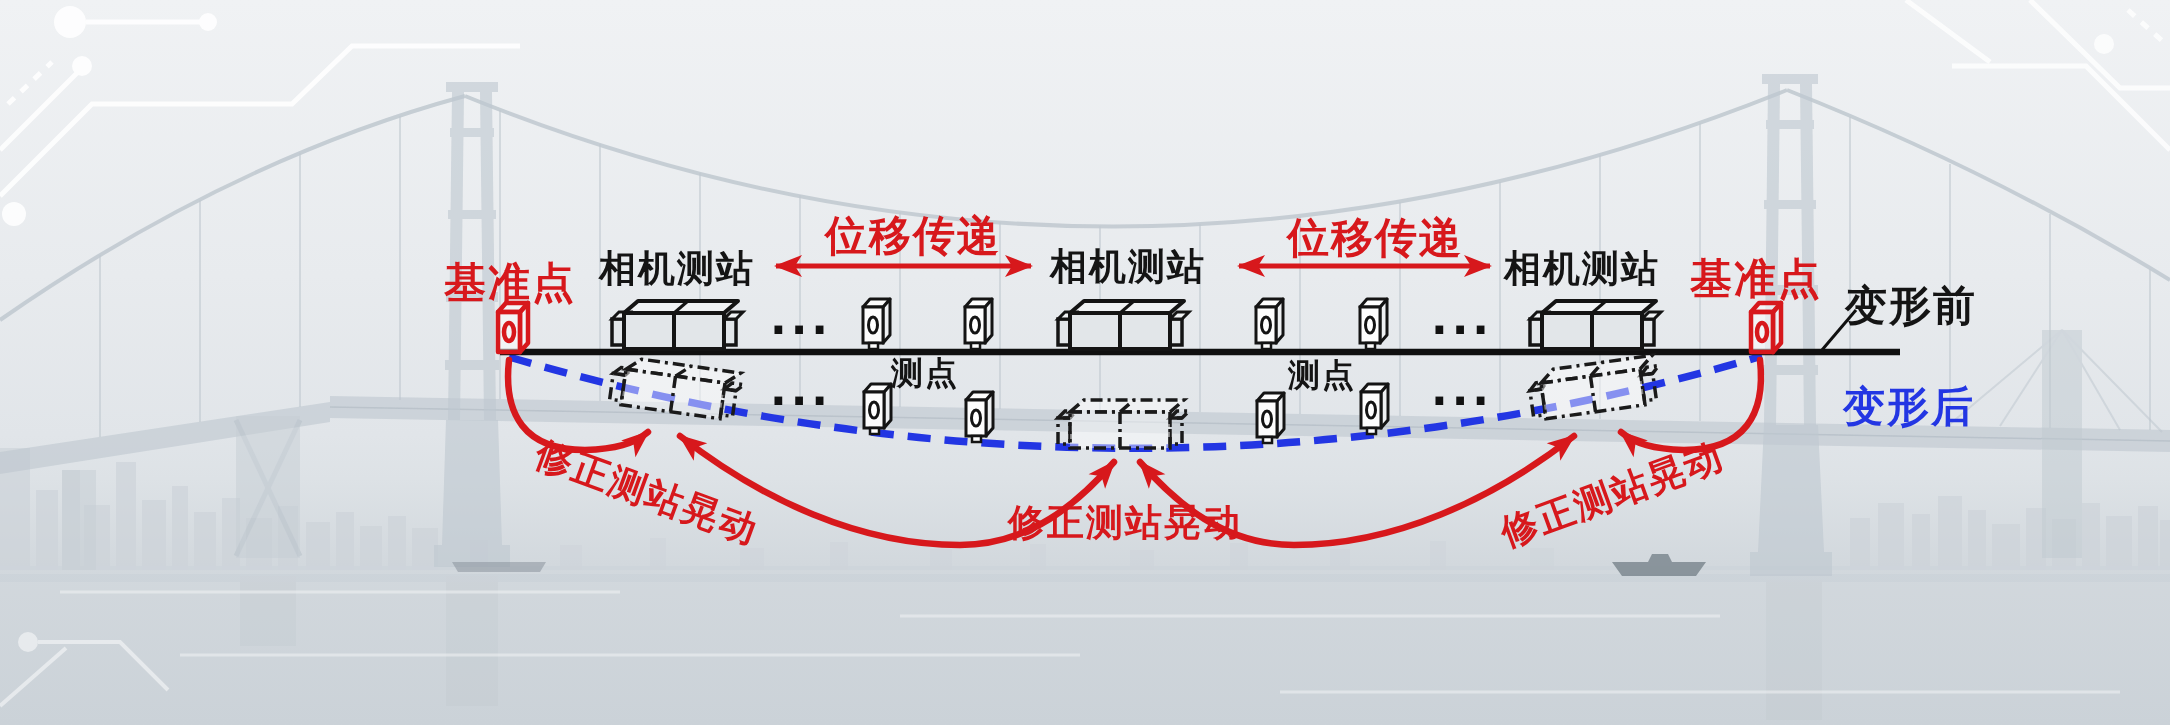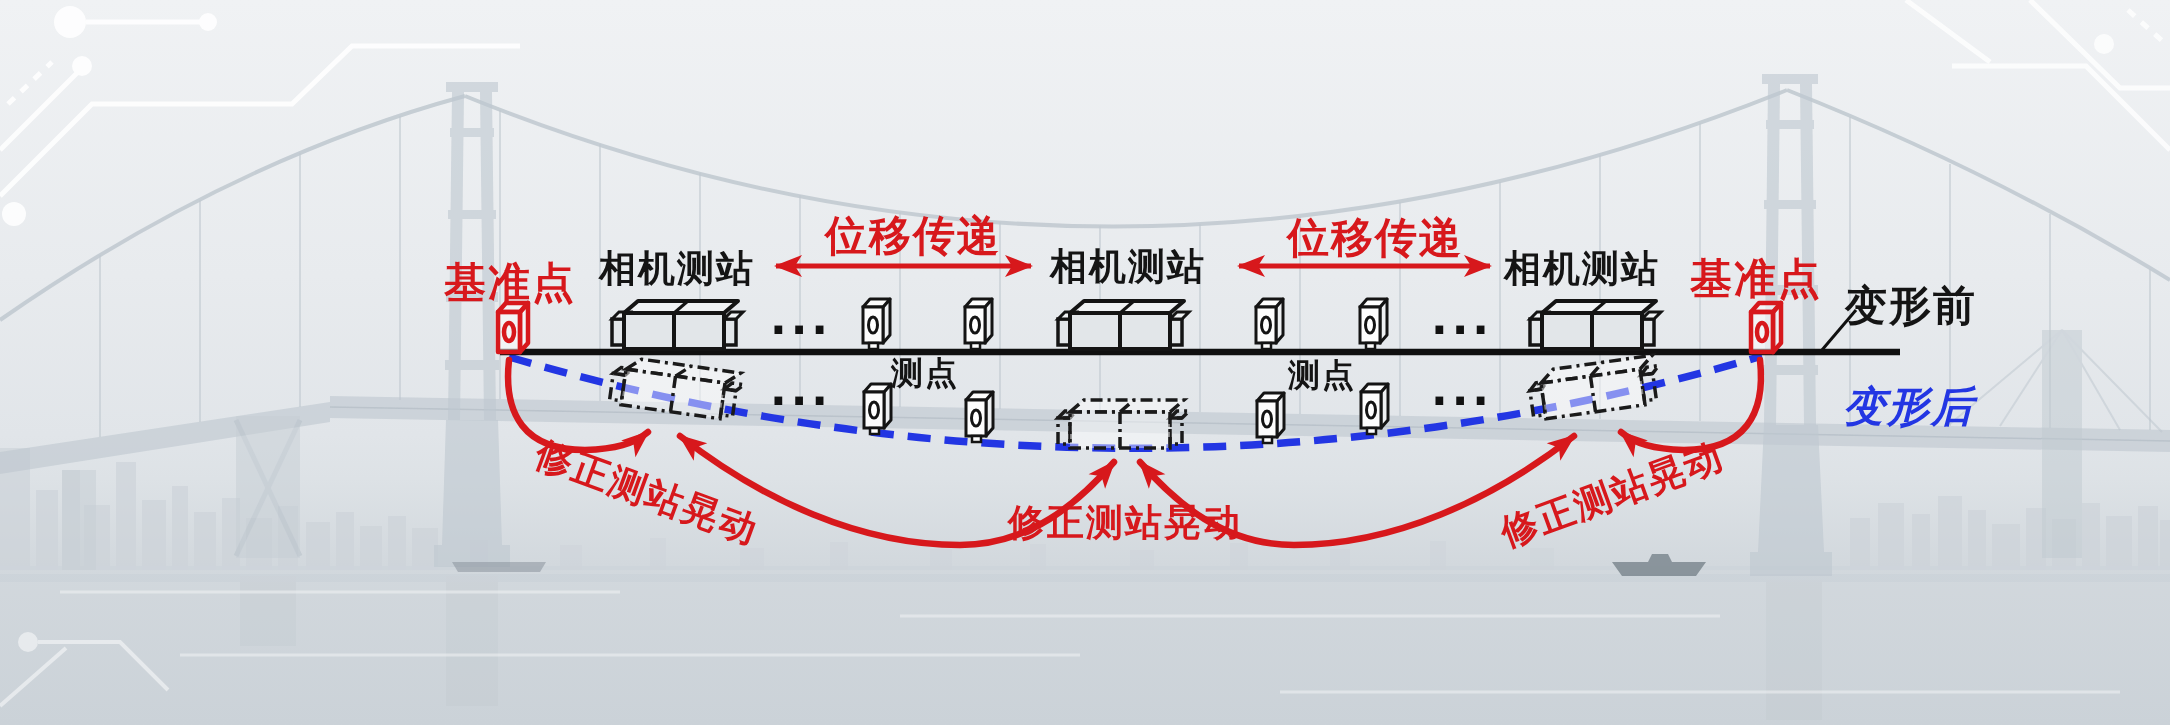--- a/index.html
+++ b/index.html
@@ -9,21 +9,21 @@
     background:linear-gradient(180deg,#f0f2f4 0%,#e8ebee 38%,#e1e5e9 60%,#dde2e6 66%,#d2d8dd 78%,#cbd2d8 100%);
     font-family:"DejaVu Sans","Liberation Sans",sans-serif;
   }
   svg.layer{position:absolute;left:0;top:0;}
   .lbl{
     position:absolute;font-weight:700;font-size:42px;line-height:1;
     text-align:center;color:#141414;letter-spacing:2px;white-space:nowrap;
     user-select:none;
   }
   .red{color:#d7181c;}
-  .blue{color:#2336e3;font-style:italic;}
+  .blue{color:#2336e3;}
   .small{font-size:32px;}
   .sway{font-size:37px;width:240px;}
   .rotL{transform:rotate(20deg);}
   .rotR{transform:rotate(-20deg);}
   .dots{font-size:44px;letter-spacing:4px;color:#111;}
 </style>
 </head>
 <body>
 
 <div class="stage">

